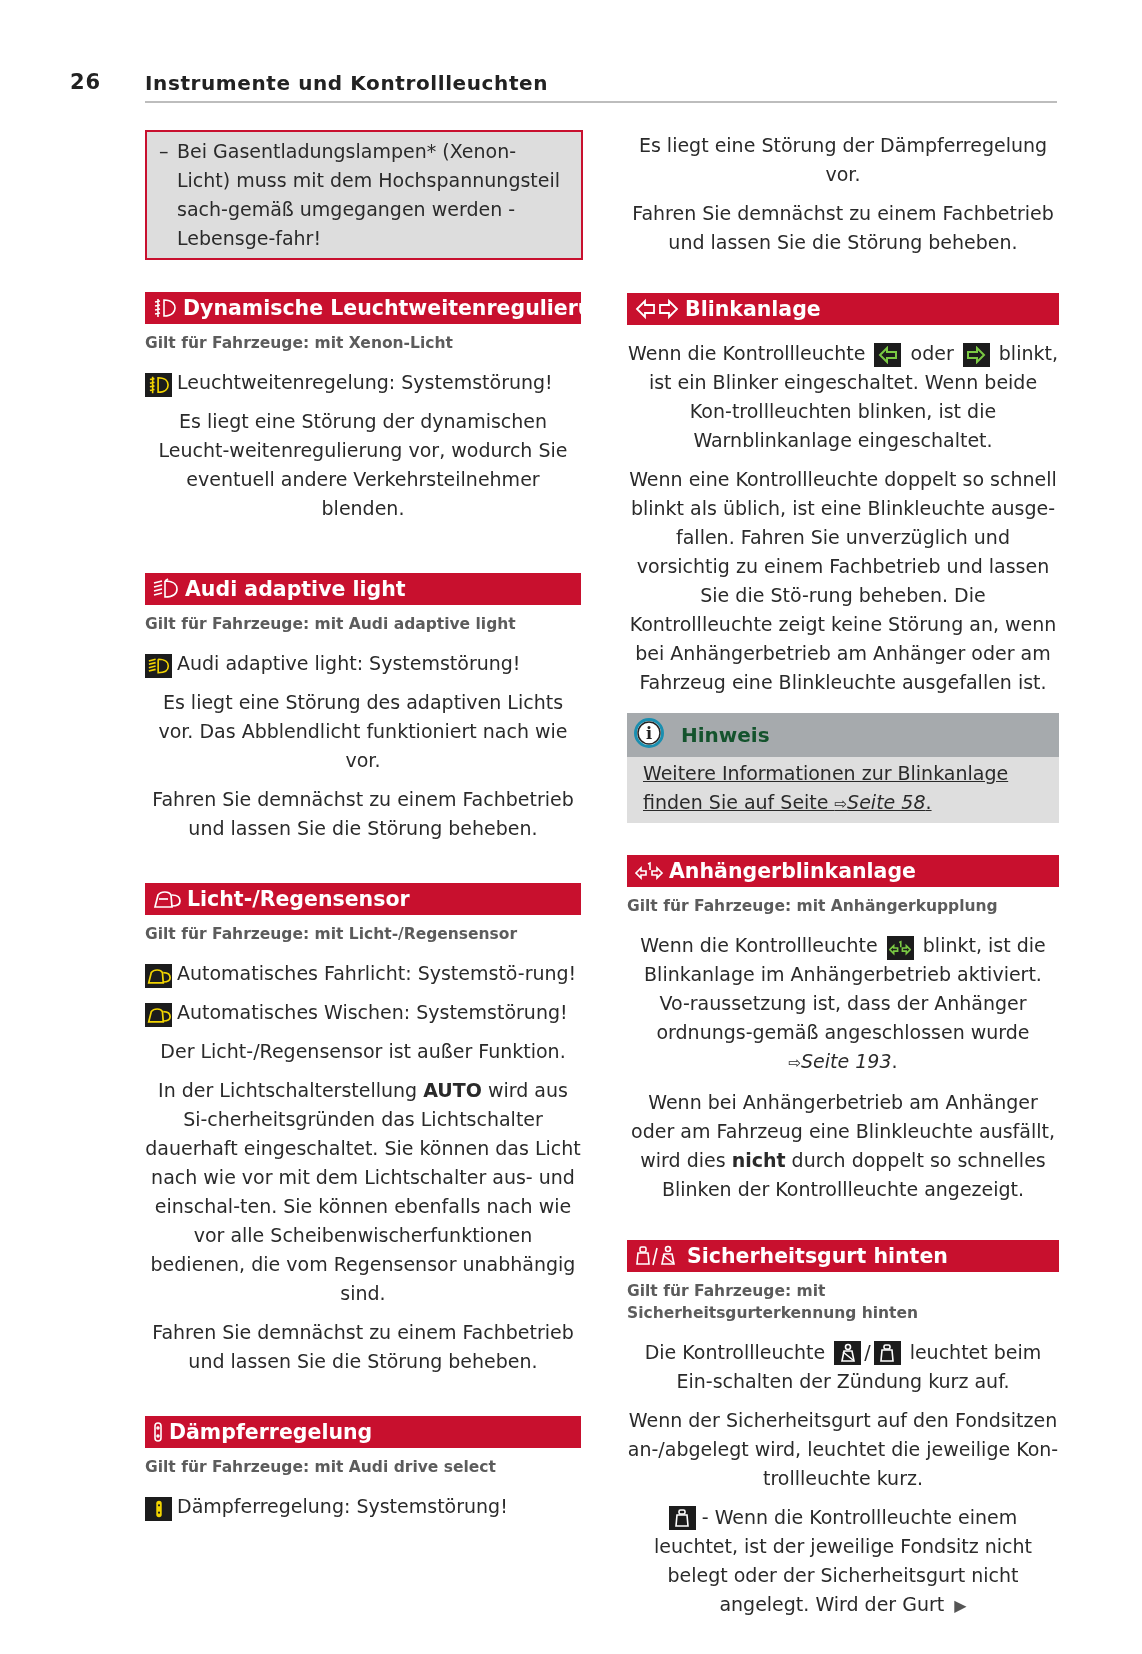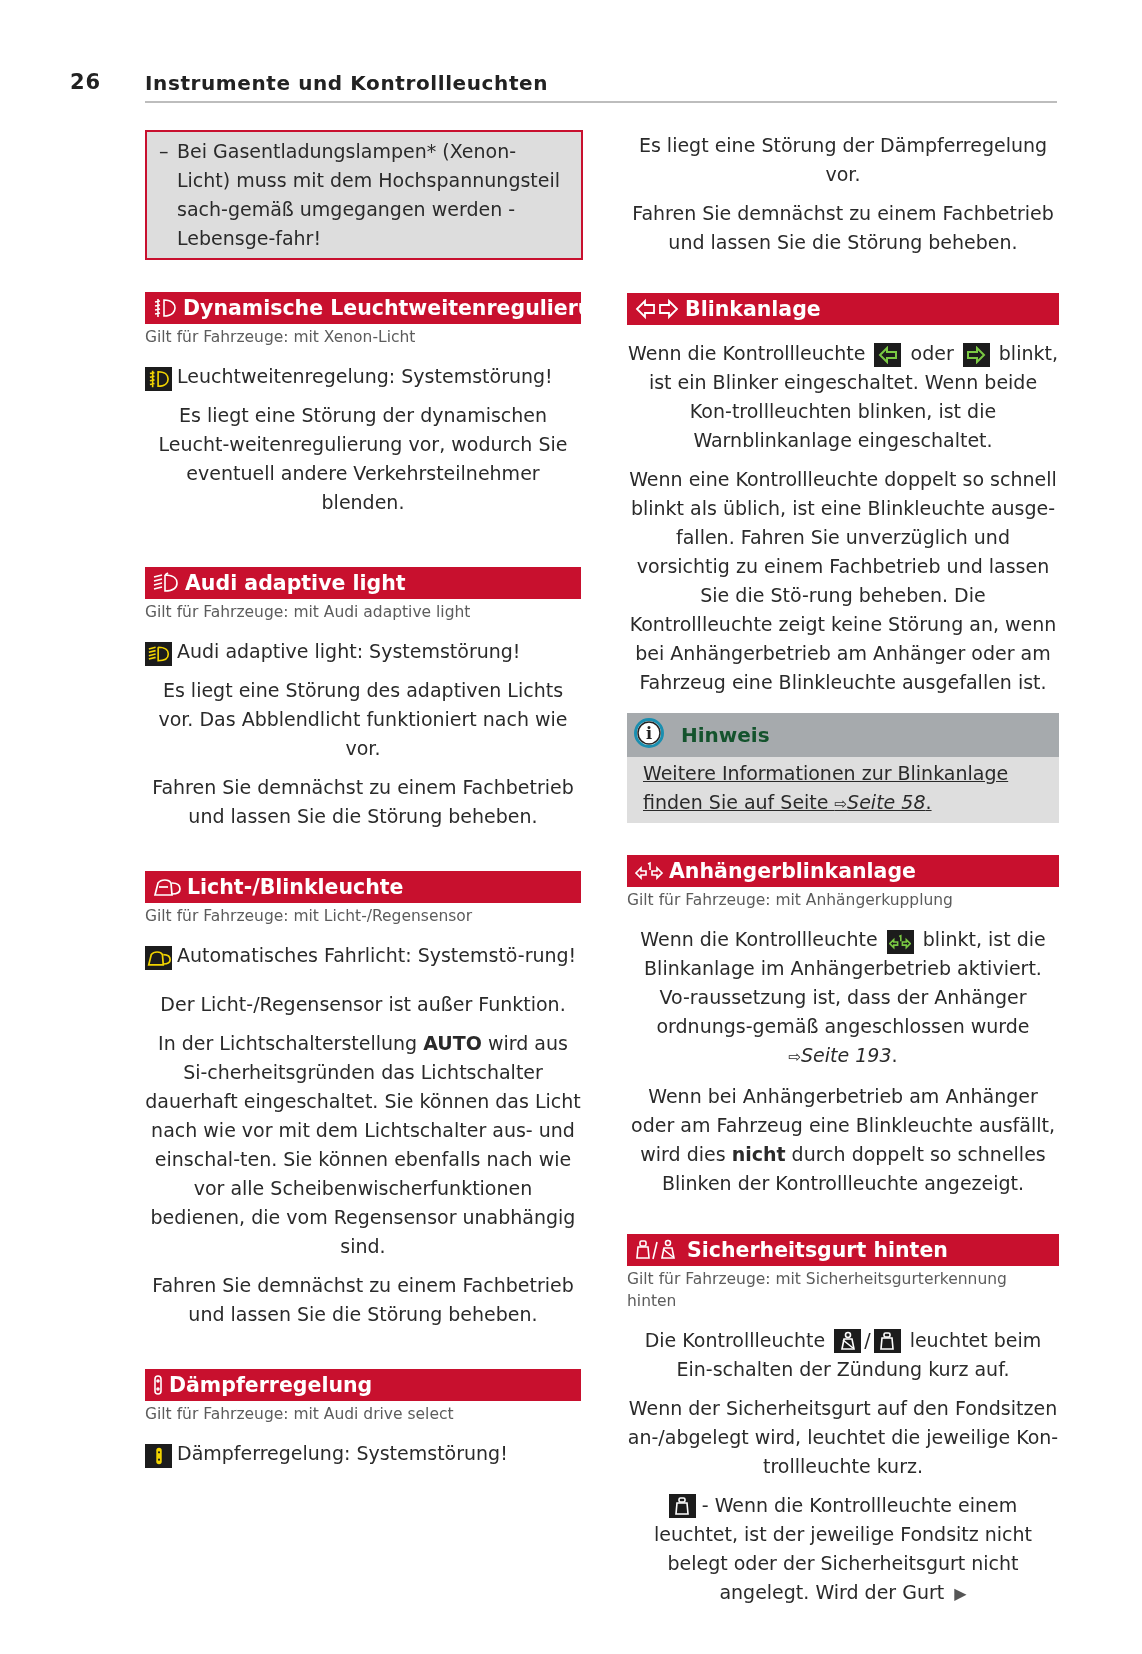--- a/index.html
+++ b/index.html
@@ -12,21 +12,21 @@
   .col { position:absolute; width:436px; }
   .col.left { left:145px; top:130px; }
   .col.right { left:627px; top:130px; width:432px; }
   p { margin:0; font-size:19px; line-height:29px;text-align:center; }
   .warn { background:#dddddd; border:2px solid #c8102e; padding:5px 12px 5px 12px; box-sizing:border-box; width:438px; }
   .warn .item { display:flex; font-size:19px; line-height:29px; }
   .warn .dash { width:18px; flex:none; }
   .bar { background:#c8102e; color:#fff; font-weight:bold; font-size:20.5px; height:32px; line-height:32px;
          padding-left:8px; display:flex; align-items:center; gap:6px; white-space:nowrap; overflow:hidden; }
   .bar .hicon { display:inline-flex; align-items:center; }
-  .applies { font-size:15.5px; color:#5c5c5c; line-height:22px; margin-top:2px; }
+  .applies { font-size:15.5px; color:#5c5c5c; line-height:22px; margin-top:8px;font-weight:bold; }
   .subhead { display:flex; align-items:flex-end; font-weight:normal; font-size:19px; line-height:29px; }
   .lamp { display:inline-flex; align-items:center; justify-content:center; background:#1c1c1c;
           width:27px; height:24px; vertical-align:-4px; margin-right:5px; flex:none; }
   .lamp.inl { margin:0 3px; }
   .lamp svg { display:block; }
   .hint { background:#dedede; width:432px; }
   .hint .hhead { background:#a6aaad; height:44px; display:flex; align-items:center; padding-left:6px; gap:16px; }
   .hint .htitle { font-weight:bold; font-size:20px; color:#14532d; }
   .hint .hbody { padding:2px 16px 4px 16px; font-size:19px; line-height:29px;text-decoration:underline; }
   .xref-arrow { font-size:15px; }
@@ -113,36 +113,47 @@
   <div class="bar">
     <span class="hicon">
       <svg width="28" height="20" viewBox="0 0 28 20">
           <g stroke="#fff" stroke-width="1.7" fill="none">
             <path d="M2 18 L5 6 C8 2 16 2 18 6 L19 18 Z"></path>
             <path d="M19 6 C26 6 27 10 27 12 C27 14 26 17 19 17"></path>
             <path d="M6 10 L15 10"></path>
           </g>
         </svg>
     </span>
-    <span>Licht-/Blinkleuchte</span>
+    <span>Licht-/Regensensor</span>
   </div>
   <div class="applies">Gilt für Fahrzeuge: mit Licht-/Regensensor</div>
   <div style="height:14px"></div>
   <div class="subhead">
     <span class="lamp">
       <svg width="24" height="18" viewBox="0 0 28 20">
           <g stroke="#f2d400" stroke-width="2" fill="none">
             <path d="M2 18 L5 6 C8 2 16 2 18 6 L19 18 Z"></path>
             <path d="M19 6 C26 6 27 10 27 12 C27 14 26 17 19 17"></path>
           </g>
         </svg>
     </span>
     <span>Automatisches Fahrlicht: Systemstö-rung!</span>
   </div>
   <div style="height:10px"></div>
+  <div class="subhead">
+    <span class="lamp">
+      <svg width="24" height="18" viewBox="0 0 28 20">
+          <g stroke="#f2d400" stroke-width="2" fill="none">
+            <path d="M2 18 L5 6 C8 2 16 2 18 6 L19 18 Z"></path>
+            <path d="M19 6 C26 6 27 10 27 12 C27 14 26 17 19 17"></path>
+          </g>
+        </svg>
+    </span>
+    <span>Automatisches Wischen: Systemstörung!</span>
+  </div>
   <div style="height:10px"></div>
   <p>Der Licht-/Regensensor ist außer Funktion.</p>
   <div style="height:10px"></div>
   <p><span>In der Lichtschalterstellung </span><b>AUTO</b><span> wird aus Si-cherheitsgründen das Lichtschalter dauerhaft eingeschaltet. Sie können das Licht nach wie vor mit dem Lichtschalter aus- und einschal-ten. Sie können ebenfalls nach wie vor alle Scheibenwischerfunktionen bedienen, die vom Regensensor unabhängig sind.</span></p>
   <div style="height:10px"></div>
   <p>Fahren Sie demnächst zu einem Fachbetrieb und lassen Sie die Störung beheben.</p>
 
   <div style="height:40px"></div>
   <div class="bar">
     <span class="hicon">

